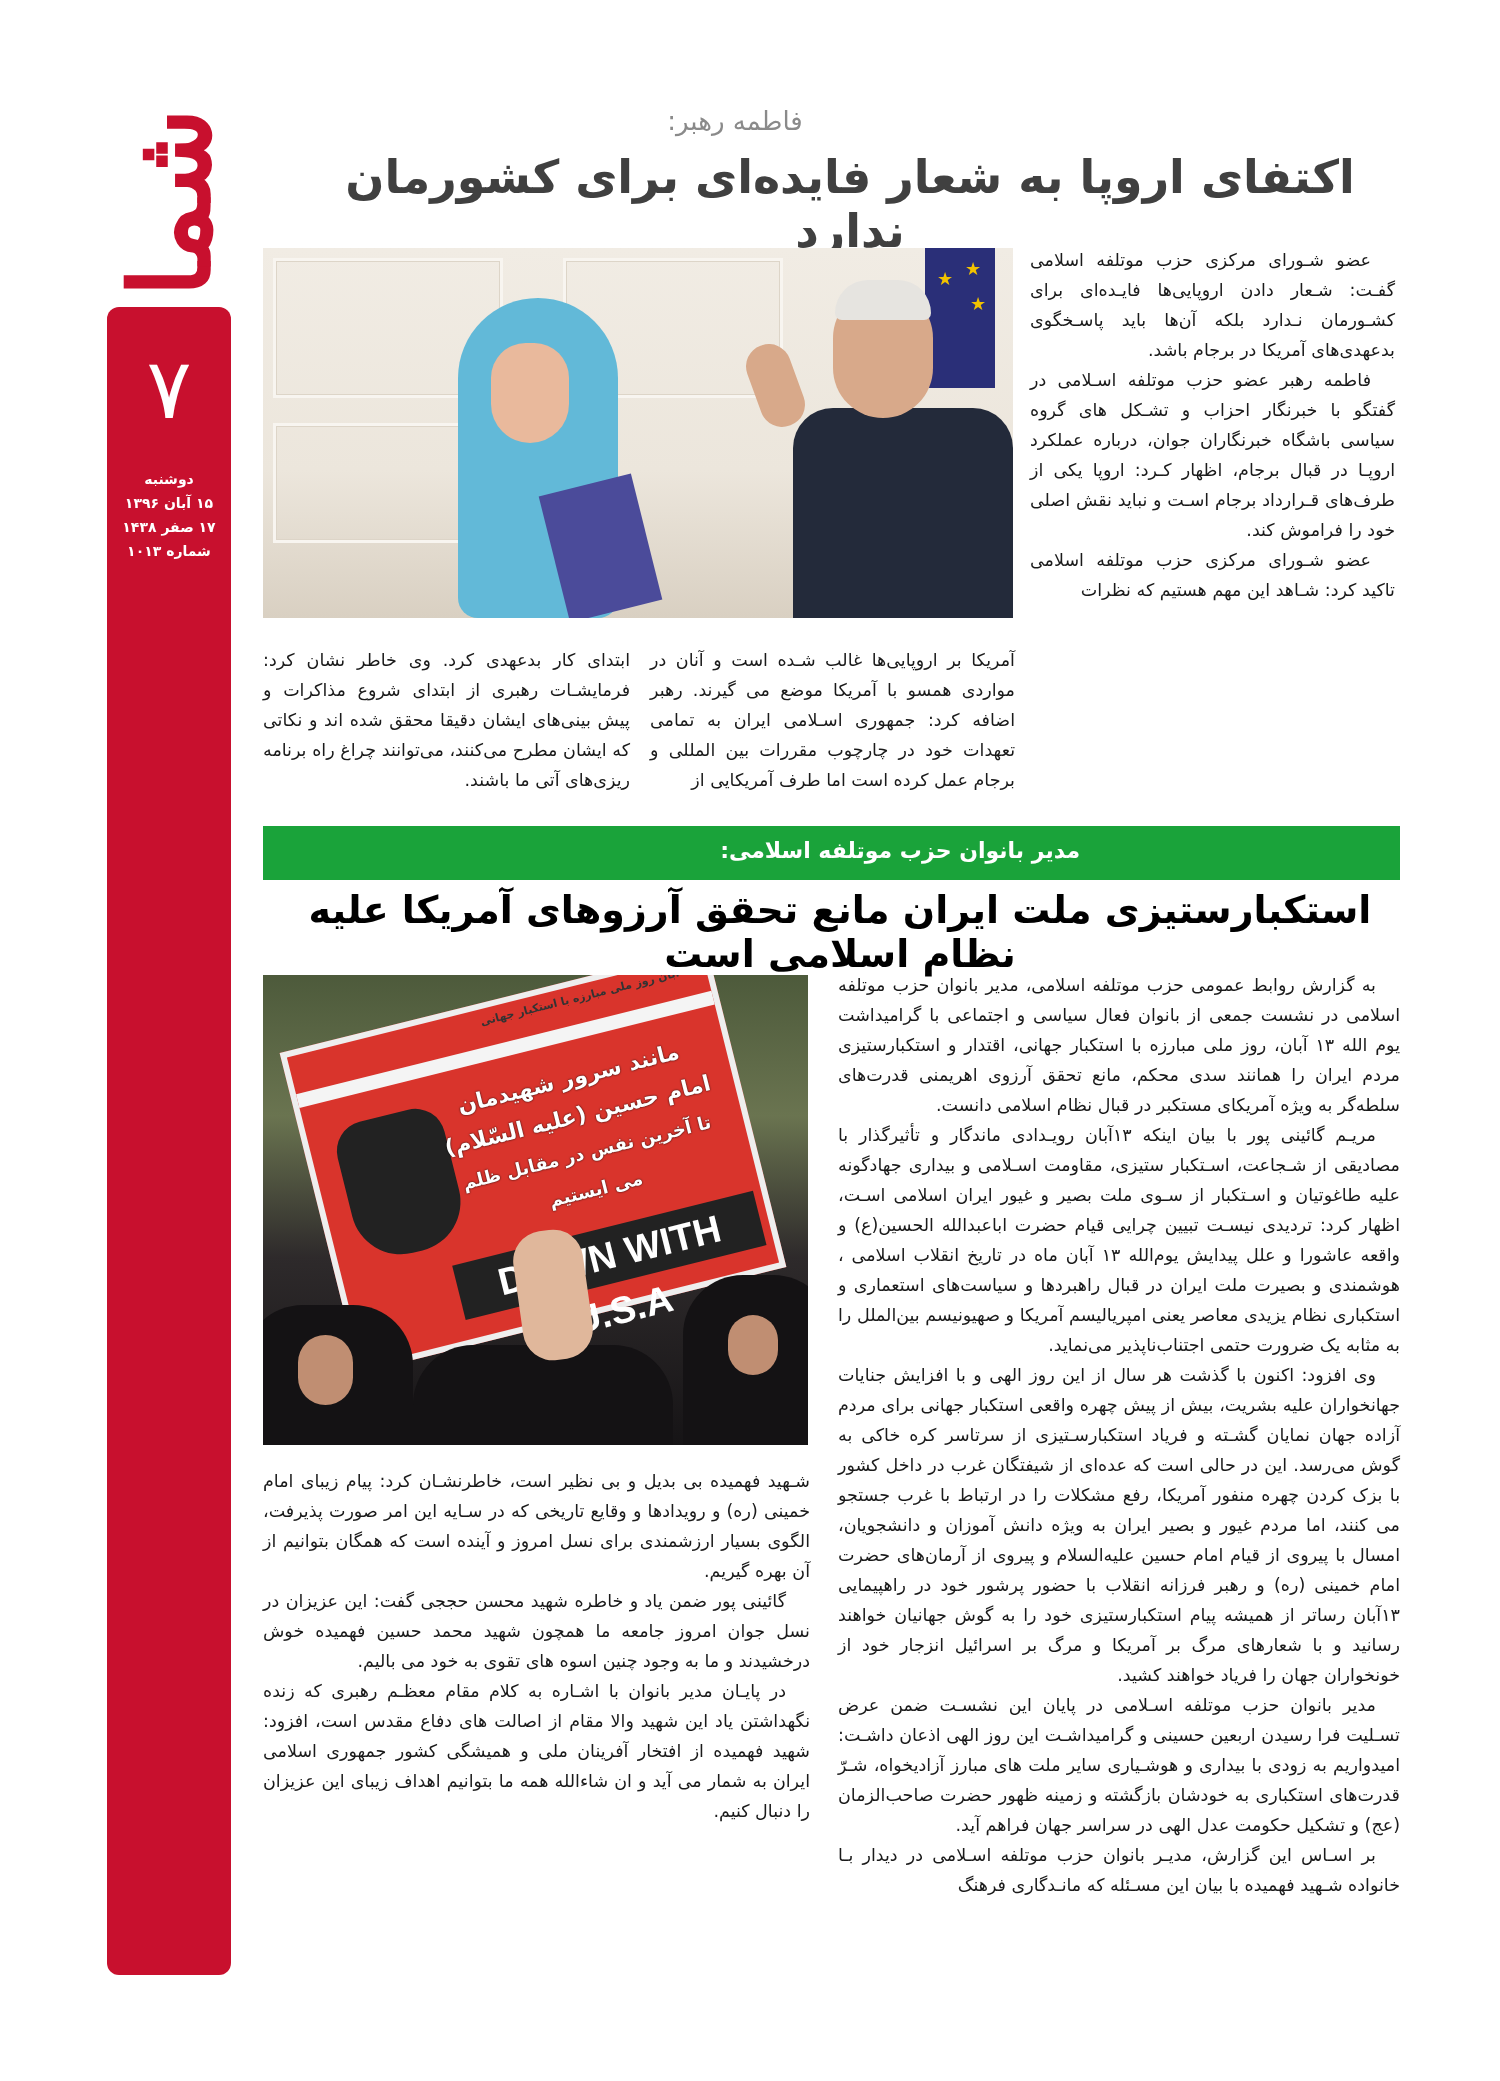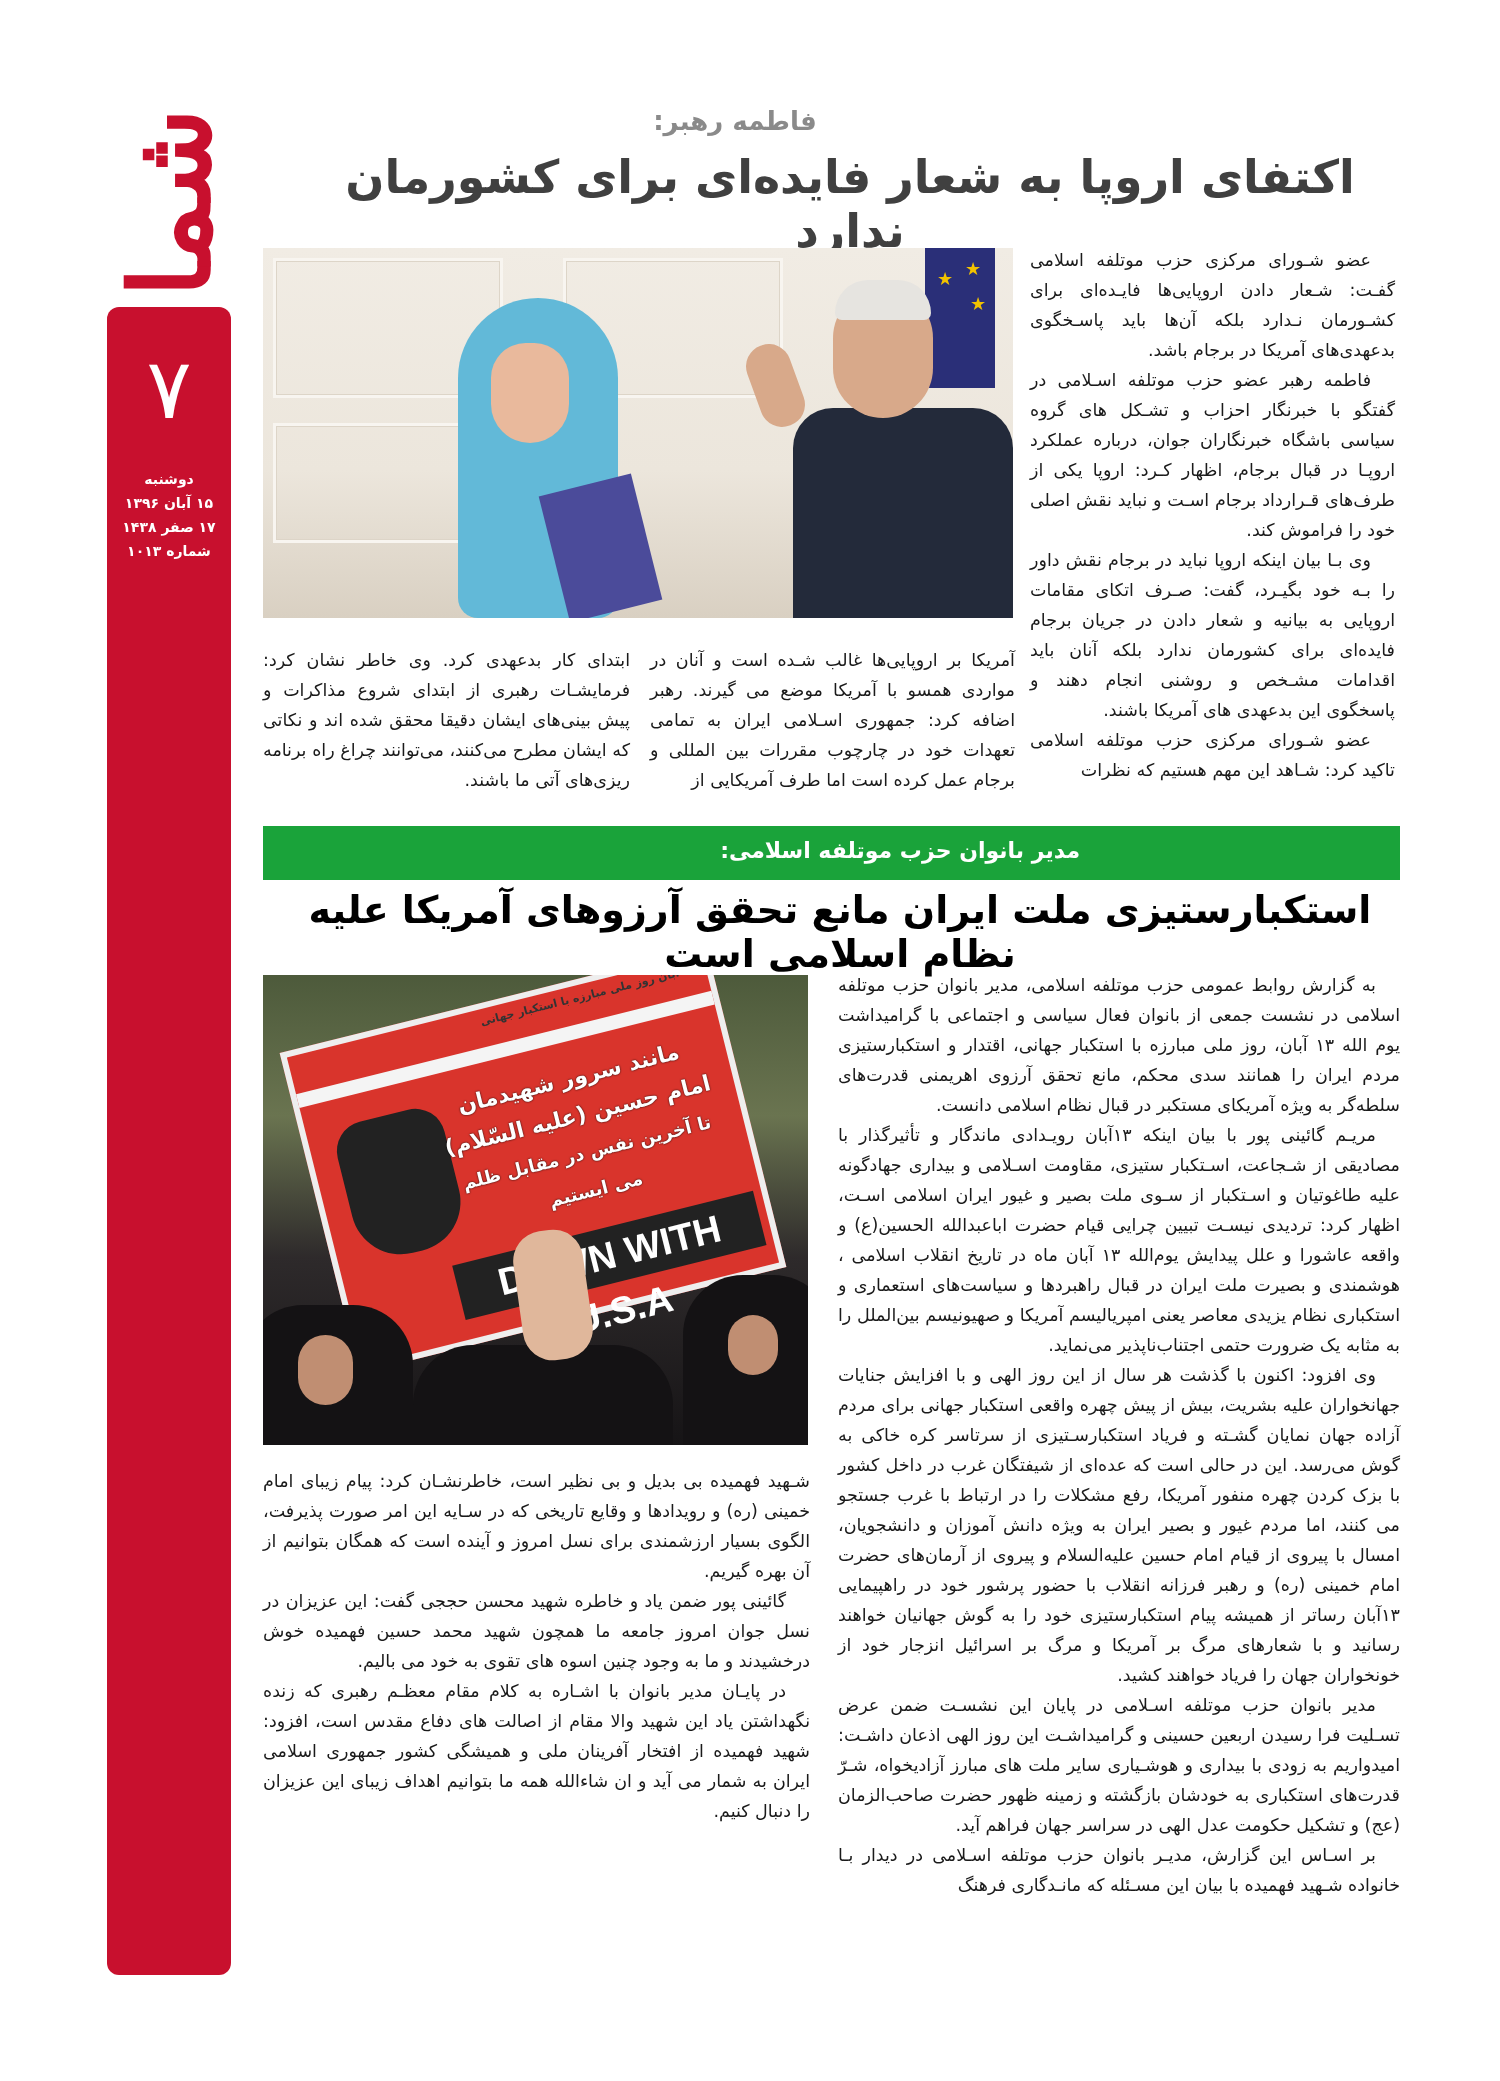--- a/index.html
+++ b/index.html
@@ -21,21 +21,21 @@
   .sidebar {
     position: absolute; left: 107px; top: 307px; width: 124px; height: 1668px;
     background: #c8102e; border-radius: 12px; color: #fff; text-align: center;
   }
   .page-num { font-size: 84px; font-weight: 300; margin-top: 40px; line-height: 1; font-family: "DejaVu Sans", sans-serif; }
   .side-info { direction: rtl; margin-top: 36px; font-size: 14px; font-weight: bold; line-height: 24px; }
 
   
   .kicker1 {
     position: absolute; left: 300px; top: 106px; width: 1100px; text-align: center;
-    direction: rtl; font-size: 26px; font-weight: bold; color: #8a8a8a;
+    direction: rtl; font-size: 26px; font-weight: normal; color: #8a8a8a;
     padding-right: 230px;
   }
   .headline1 {
     position: absolute; left: 290px; top: 150px; width: 1120px; text-align: center;
     direction: rtl; font-size: 46px; font-weight: bold; color: #404040; letter-spacing: -1px;
   }
   .photo1 {
     position: absolute; left: 263px; top: 248px; width: 750px; height: 370px;
     background: linear-gradient(180deg, #f1ece4 0%, #ece6dc 60%, #d9d0c2 100%);
     overflow: hidden;
@@ -123,21 +123,20 @@
   <div class="folder"></div>
   <div class="man-body"></div>
   <div class="man-face"></div>
   <div class="man-hair"></div>
   <div class="man-hand"></div>
 </div>
 
 <div class="col" style="left:1030px; top:245px; width:365px;">
   <p class="noindent" style="text-indent:24px">عضو شـورای مرکزی حزب موتلفه اسلامی گفـت: شـعار دادن اروپایی‌ها فایـده‌ای برای کشـورمان نـدارد بلکه آن‌ها باید پاسـخگوی بدعهدی‌های آمریکا در برجام باشد.</p>
   <p>فاطمه رهبر عضو حزب موتلفه اسـلامی در گفتگو با خبرنگار احزاب و تشـکل های گروه سیاسی باشگاه خبرنگاران جوان، درباره عملکرد اروپـا در قبال برجام، اظهار کـرد: اروپا یکی از طرف‌های قـرارداد برجام اسـت و نباید نقش اصلی خود را فراموش کند.</p>
-  <p>وی بـا بیان اینکه اروپا نباید در برجام نقش داور را بـه خود بگیـرد، گفت: صـرف اتکای مقامات اروپایی به بیانیه و شعار دادن در جریان برجام فایده‌ای برای کشورمان ندارد بلکه آنان باید اقدامات مشـخص و روشنی انجام دهند و پاسخگوی این بدعهدی های آمریکا باشند.</p>
   <p>عضو شـورای مرکزی حزب موتلفه اسلامی تاکید کرد: شـاهد این مهم هستیم که نظرات</p>
 </div>
 <div class="col" style="left:650px; top:645px; width:365px;">
   <p class="noindent">آمریکا بر اروپایی‌ها غالب شـده است و آنان در مواردی همسو با آمریکا موضع می گیرند. رهبر اضافه کرد: جمهوری اسـلامی ایران به تمامی تعهدات خود در چارچوب مقررات بین المللی و برجام عمل کرده است اما طرف آمریکایی از</p>
 </div>
 <div class="col" style="left:263px; top:645px; width:367px;">
   <p class="noindent">ابتدای کار بدعهدی کرد. وی خاطر نشان کرد: فرمایشـات رهبری از ابتدای شروع مذاکرات و پیش بینی‌های ایشان دقیقا محقق شده اند و نکاتی که ایشان مطرح می‌کنند، می‌توانند چراغ راه برنامه ریزی‌های آتی ما باشند.</p>
 </div>
 
 <div class="green-bar">

